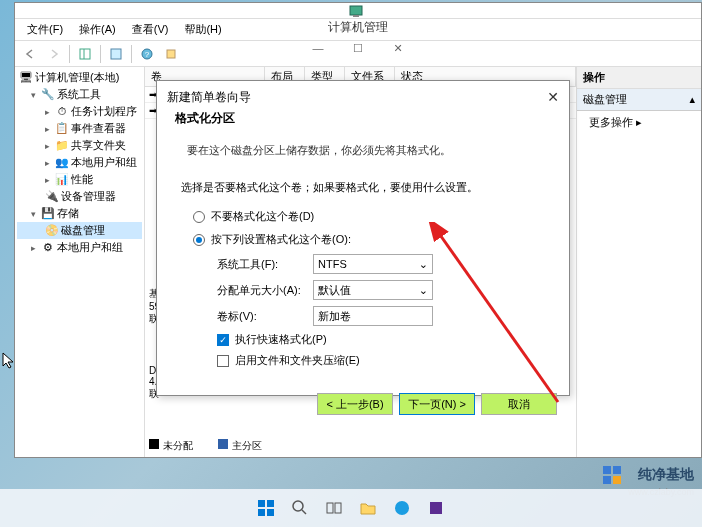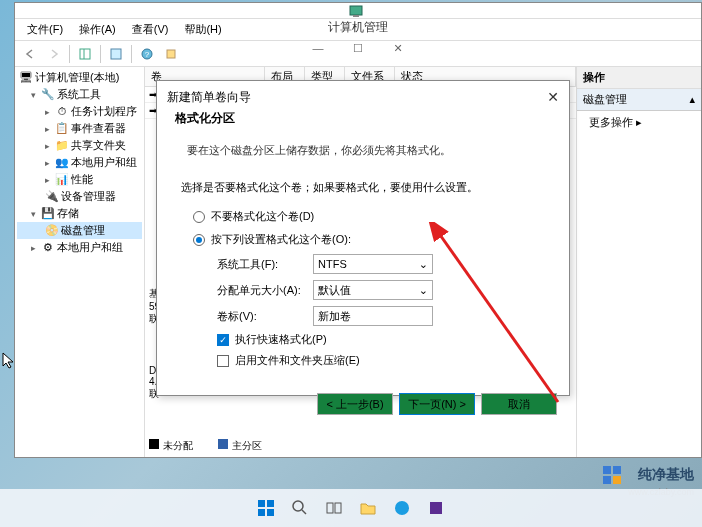--- a/index.html
+++ b/index.html
@@ -56,21 +56,21 @@
     .radio-row { display: flex; align-items: center; padding: 4px 12px; gap: 6px; cursor: pointer; }
     .radio { width: 12px; height: 12px; border: 1px solid #666; border-radius: 50%; display: inline-flex; align-items: center; justify-content: center; }
     .radio.checked::after { content: ''; width: 6px; height: 6px; background: #0078d4; border-radius: 50%; }
     .form-row { display: flex; align-items: center; padding: 3px 0 3px 36px; gap: 8px; }
     .form-row label { width: 88px; font-size: 11px; }
     .form-row .field { width: 120px; height: 20px; border: 1px solid #aaa; padding: 1px 4px; font-size: 11px; display: flex; align-items: center; justify-content: space-between; background: #fff; }
     .check-row { display: flex; align-items: center; padding: 3px 0 3px 36px; gap: 6px; }
     .checkbox { width: 12px; height: 12px; border: 1px solid #666; display: inline-flex; align-items: center; justify-content: center; background: #fff; }
     .checkbox.checked { background: #0078d4; border-color: #0078d4; color: #fff; font-size: 9px; }
     .wiz-footer { padding: 8px 12px 12px; display: flex; justify-content: flex-end; gap: 6px; border-top: none; }
-    .wiz-btn { min-width: 76px; height: 22px; border: 1px solid #aaa; background: #15803d; font-size: 11px; cursor: pointer; }
+    .wiz-btn { min-width: 76px; height: 22px; border: 1px solid #aaa; background: #bef264; font-size: 11px; cursor: pointer; }
     .wiz-btn.primary { border: 1px solid #0078d4; }
     
     .arrow { position: absolute; z-index: 20; pointer-events: none; }
     
     .taskbar { position: absolute; bottom: 0; left: 0; right: 0; height: 38px; background: rgba(240,244,250,0.9); display: flex; align-items: center; justify-content: center; gap: 6px; }
     .tb-icon { width: 28px; height: 28px; display: flex; align-items: center; justify-content: center; cursor: pointer; }
     
     .watermark { position: absolute; right: 8px; bottom: 42px; display: flex; align-items: center; gap: 16px; font-size: 14px; font-weight: bold; color: #2a4a6a; }
     .watermark-url { position: absolute; right: 8px; bottom: 30px; font-size: 9px; color: #888; }
     .wm-logo { width: 20px; height: 20px; }

